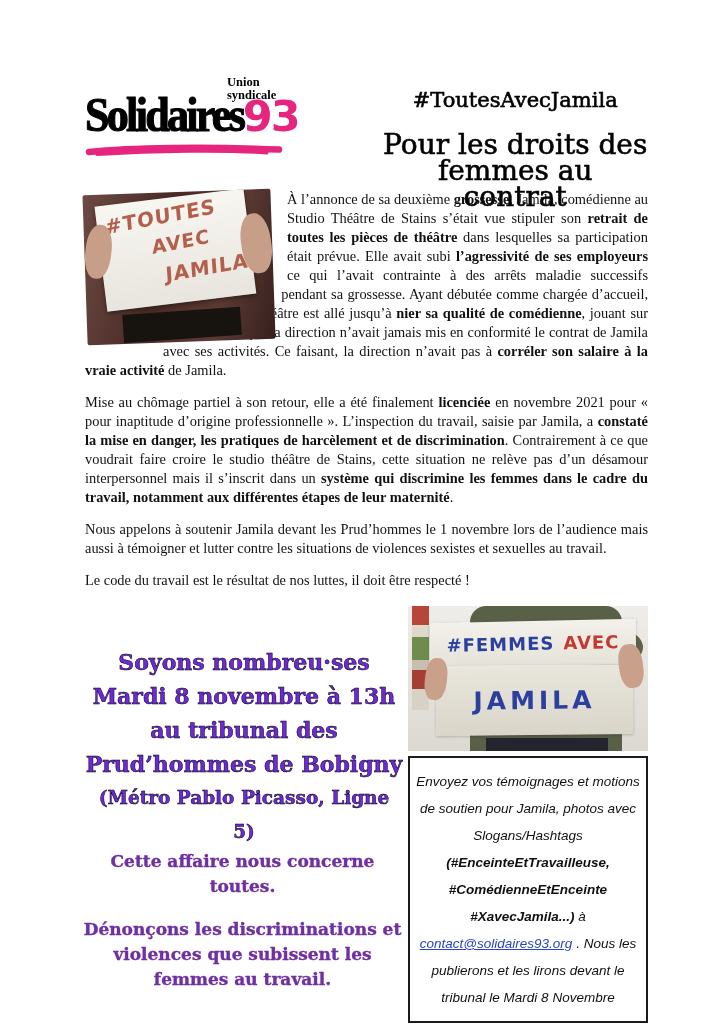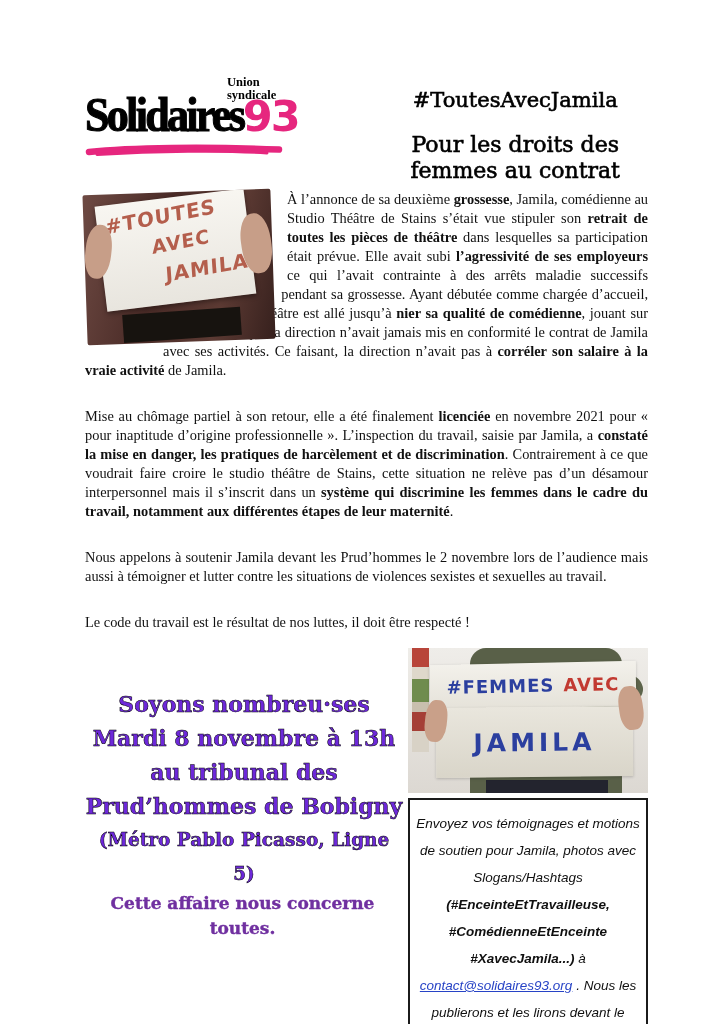--- a/index.html
+++ b/index.html
@@ -41,27 +41,27 @@
     font-family:"DejaVu Sans",sans-serif;font-weight:bold;
     font-size:43px;letter-spacing:-2px;color:var(--pink);
     margin-left:-14px;
   }
   .logo-brush{position:absolute;left:0;top:68px;color:var(--pink);}
   .title-block{
     width:268px;text-align:center;
     font-family:"DejaVu Serif",serif;font-weight:normal;color:#000;
   }
   .title-hashtag{font-size:21px;margin-top:12px;-webkit-text-stroke:.6px #000;}
-  .title-main{margin-top:20px;font-size:22px;line-height:26px;-webkit-text-stroke:.6px #000;}
+  .title-main{margin-top:20px;font-size:28px;line-height:26px;-webkit-text-stroke:.6px #000;}
 
   
   .body-text{margin-top:2px;}
   .para{
     font-size:14.4px;line-height:19px;text-align:justify;
-    margin-top:27px;
+    margin-top:13px;
   }
   .para.first{margin-top:26px;}
   .rt-b{font-weight:bold;}
   .rt-link{color:var(--link);text-decoration:underline;cursor:pointer;}
 
   
   .photo1{
     float:left;width:188px;height:150px;margin:2px 14px 6px 0;
     shape-outside:polygon(0 0,202px 0,202px 92px,148px 120px,102px 144px,66px 156px,0 156px);
     position:relative;
@@ -187,37 +187,38 @@
           <span class="p1-line p1-l3">JAMILA</span>
         </div>
         <div class="p1-hand p1-hand-l"></div>
         <div class="p1-hand p1-hand-r"></div>
         <div class="p1-band"></div>
       </div>
     </figure>
 
     <p class="para first"><span>À l’annonce de sa deuxième </span><span class="rt-b">grossesse</span><span>, Jamila, comédienne au Studio Théâtre de Stains s’était vue stipuler son </span><span class="rt-b">retrait de toutes les pièces de théâtre</span><span> dans lesquelles sa participation était prévue. Elle avait subi </span><span class="rt-b">l’agressivité de ses employeurs</span><span> ce qui l’avait contrainte à des arrêts maladie successifs pendant sa grossesse. Ayant débutée comme chargée d’accueil, le théâtre est allé jusqu’à </span><span class="rt-b">nier sa qualité de comédienne</span><span>, jouant sur le fait que la direction n’avait jamais mis en conformité le contrat de Jamila avec ses activités. Ce faisant, la direction n’avait pas à </span><span class="rt-b">corréler son salaire à la vraie activité</span><span> de Jamila.</span></p>
     <p class="para"><span>Mise au chômage partiel à son retour, elle a été finalement </span><span class="rt-b">licenciée</span><span> en novembre 2021 pour « pour inaptitude d’origine professionnelle ». L’inspection du travail, saisie par Jamila, a </span><span class="rt-b">constaté la mise en danger, les pratiques de harcèlement et de discrimination</span><span>. Contrairement à ce que voudrait faire croire le studio théâtre de Stains, cette situation ne relève pas d’un désamour interpersonnel mais il s’inscrit dans un </span><span class="rt-b">système qui discrimine les femmes dans le cadre du travail, notamment aux différentes étapes de leur maternité</span><span>.</span></p>
-    <p class="para">Nous appelons à soutenir Jamila devant les Prud’hommes le 2 novembre lors de l’audience mais aussi à témoigner et lutter contre les situations de violences sexistes et sexuelles au travail.</p>
+    <p class="para">Nous appelons à soutenir Jamila devant les Prud’hommes le 1 novembre lors de l’audience mais aussi à témoigner et lutter contre les situations de violences sexistes et sexuelles au travail.</p>
     <p class="para">Le code du travail est le résultat de nos luttes, il doit être respecté !</p>
   </section>
 
   <section class="bottom">
 
     <div class="col-left">
       <div class="callout">
         <div>Soyons nombreu·ses</div>
         <div>Mardi 8 novembre à 13h</div>
         <div>au tribunal des</div>
         <div>Prud’hommes de Bobigny</div>
         <div class="small">(Métro Pablo Picasso, Ligne 5)</div>
       </div>
 
       <div class="purple-block">
         <div class="pb1">Cette affaire nous concerne toutes.</div>
+        <div class="pb2">Dénonçons les discriminations et violences que subissent les femmes au travail.</div>
       </div>
     </div>
 
     <div class="col-right">
       <figure class="photo2">
         <div class="p2-poster"></div>
         <div class="p2-pic"></div>
         <div class="p2-sweater"></div>
         <div class="p2-arm p2-arm-l"></div>
         <div class="p2-arm p2-arm-r"></div>

